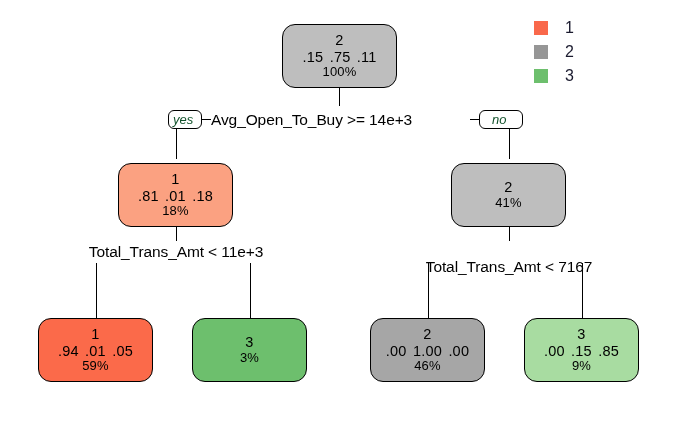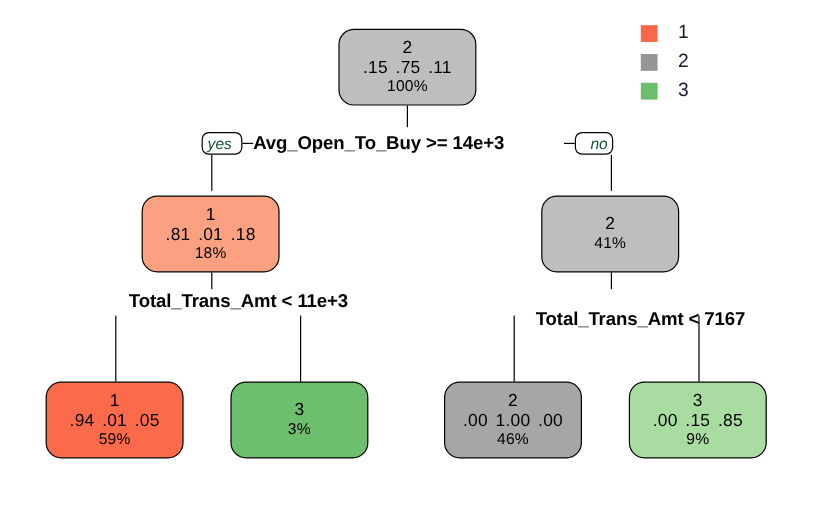--- a/index.html
+++ b/index.html
@@ -57,24 +57,24 @@
   .node-probs span { margin: 0 3.2px; text-align: center; }
   .node-pct {
     font-size: 13px;
     letter-spacing: 0.2px;
   }
 
   
   .split-label {
     position: absolute;
     font-size: 15.5px;
-    font-weight: bold;
+    font-weight: normal;
     color: #000000;
     white-space: nowrap;
-    text-align: right;
+    text-align: center;
     letter-spacing: -0.1px;
   }
 
   
   .yesno {
     position: absolute;
     box-sizing: border-box;
     border: 1.4px solid #000000;
     border-radius: 6px;
     background: #ffffff;
@@ -141,21 +141,21 @@
   </div>
 
   <div class="yesno" style="left:168px; top:110px; width:34px;">
     <span>yes</span>
   </div>
   <div class="edge edge-h" style="left:202px; top:119px; width:9px;"></div>
 
   <div class="split-label" style="left:211px; top:111px;">Avg_Open_To_Buy &gt;= 14e+3</div>
 
   <div class="edge edge-h" style="left:470px; top:119px; width:9px;"></div>
-  <div class="yesno" style="left:479px; top:110px; width:32px;padding-left:12px;">
+  <div class="yesno" style="left:479px; top:110px; width:44px;padding-left:12px;">
     <span>no</span>
   </div>
 
   <div class="node" style="left:118px; top:163px; width:115px; height:64px; background:#FBA181;">
     <div class="node-class">1</div>
     <div class="node-probs">
       <span>.81</span><span>.01</span><span>.18</span>
     </div>
     <div class="node-pct">18%</div>
   </div>

